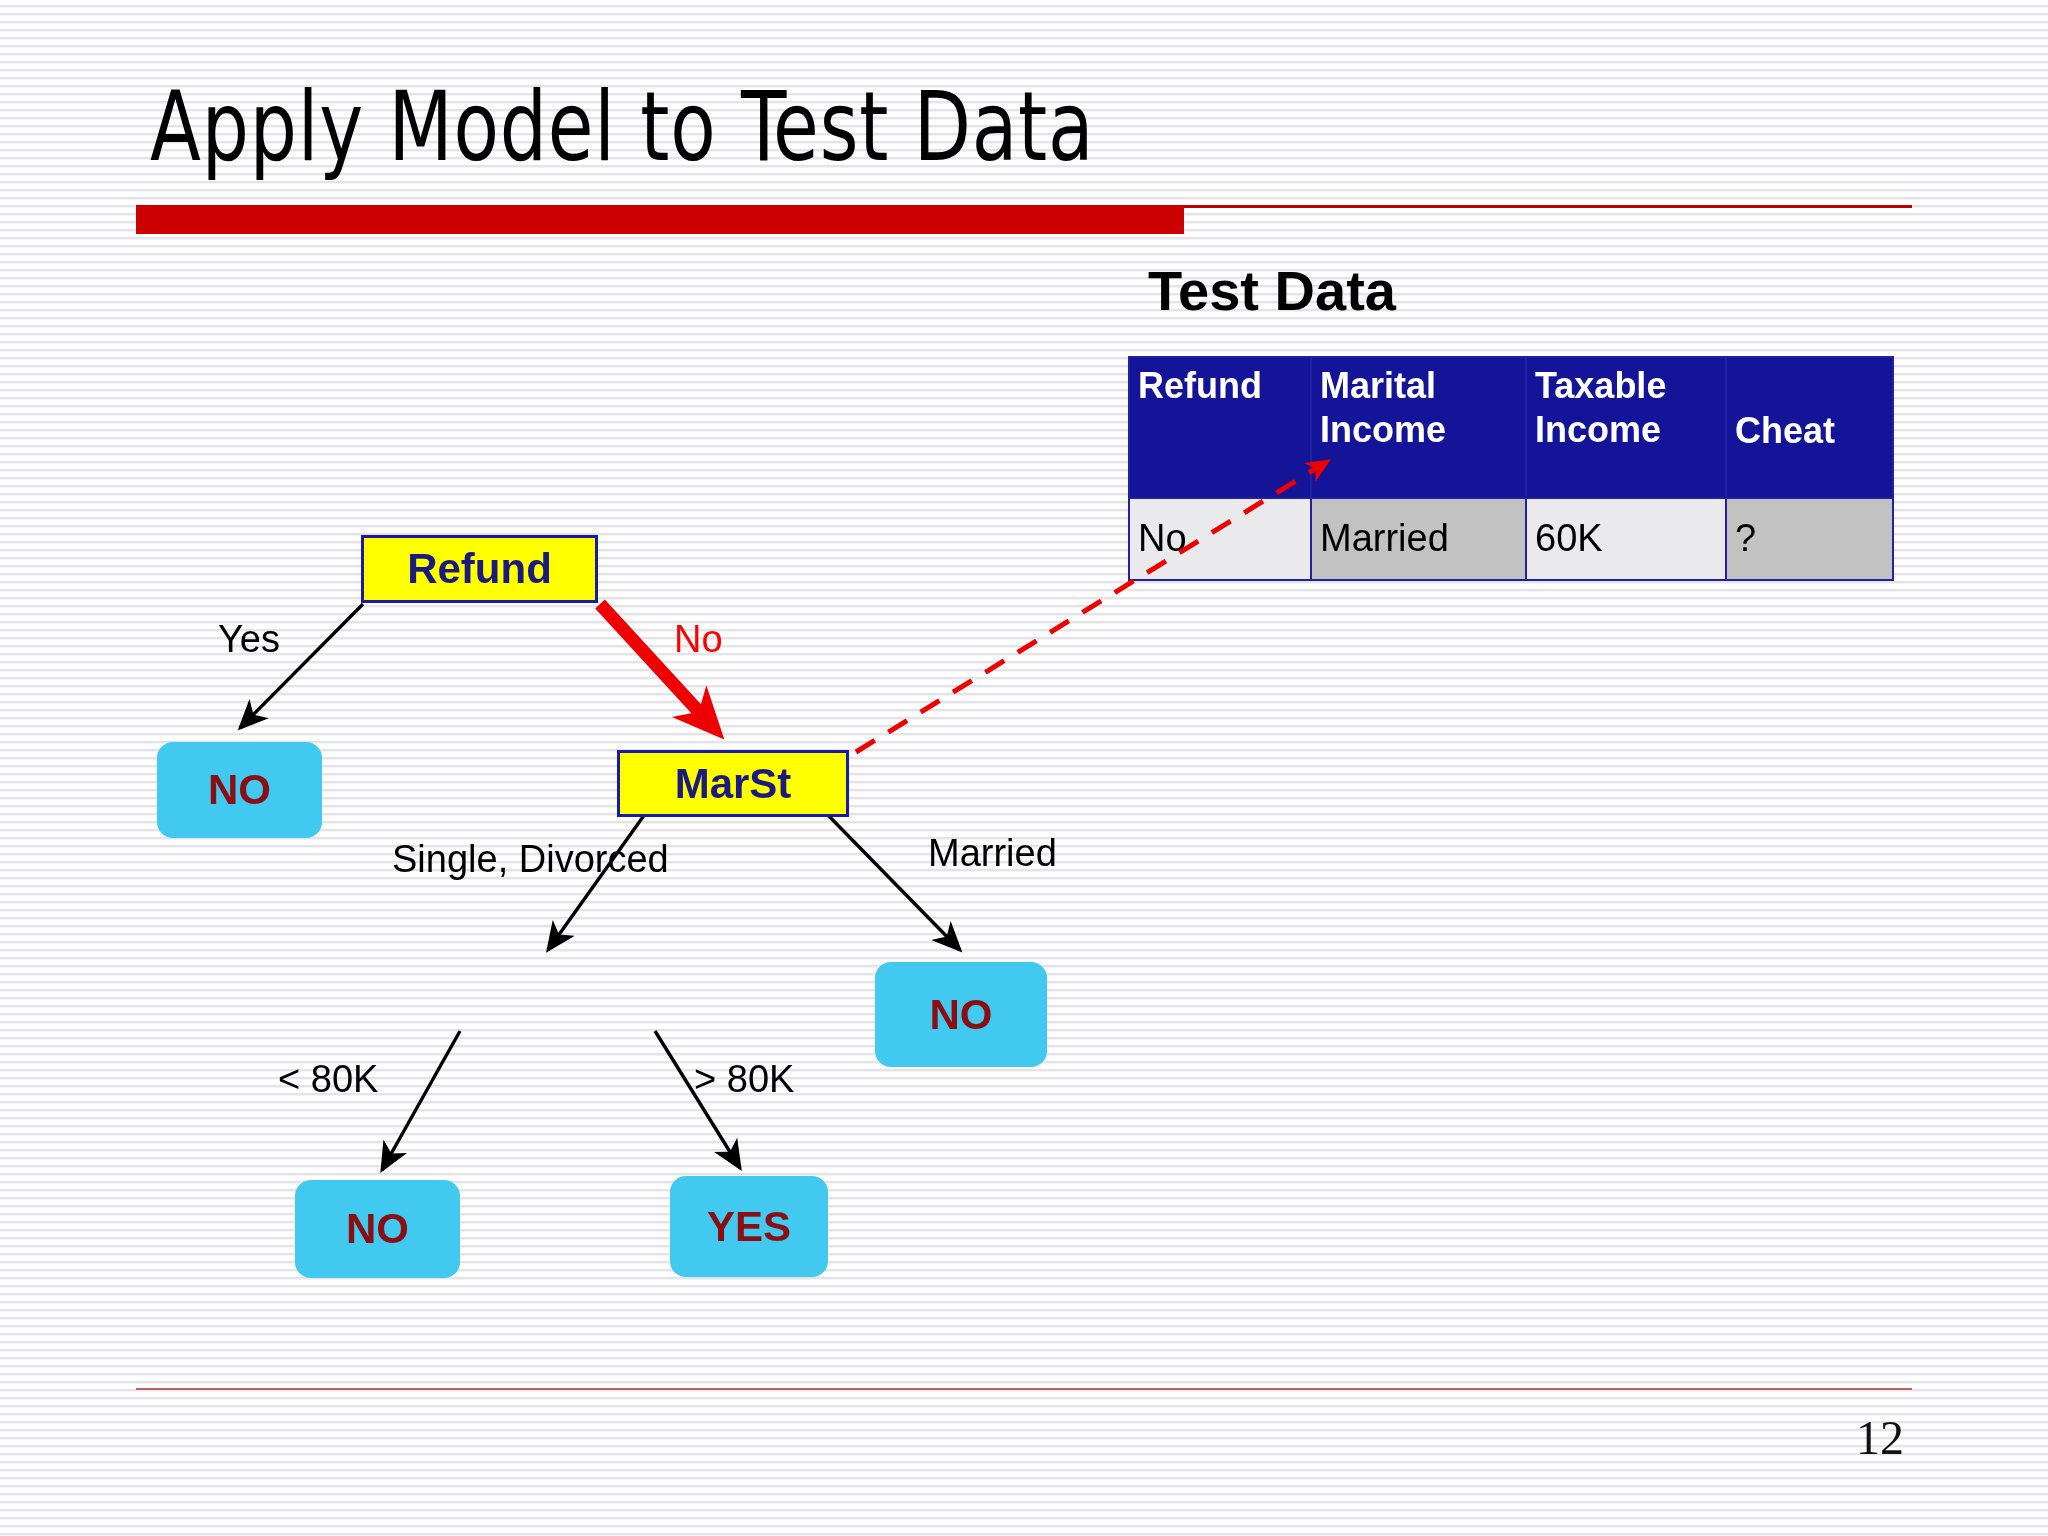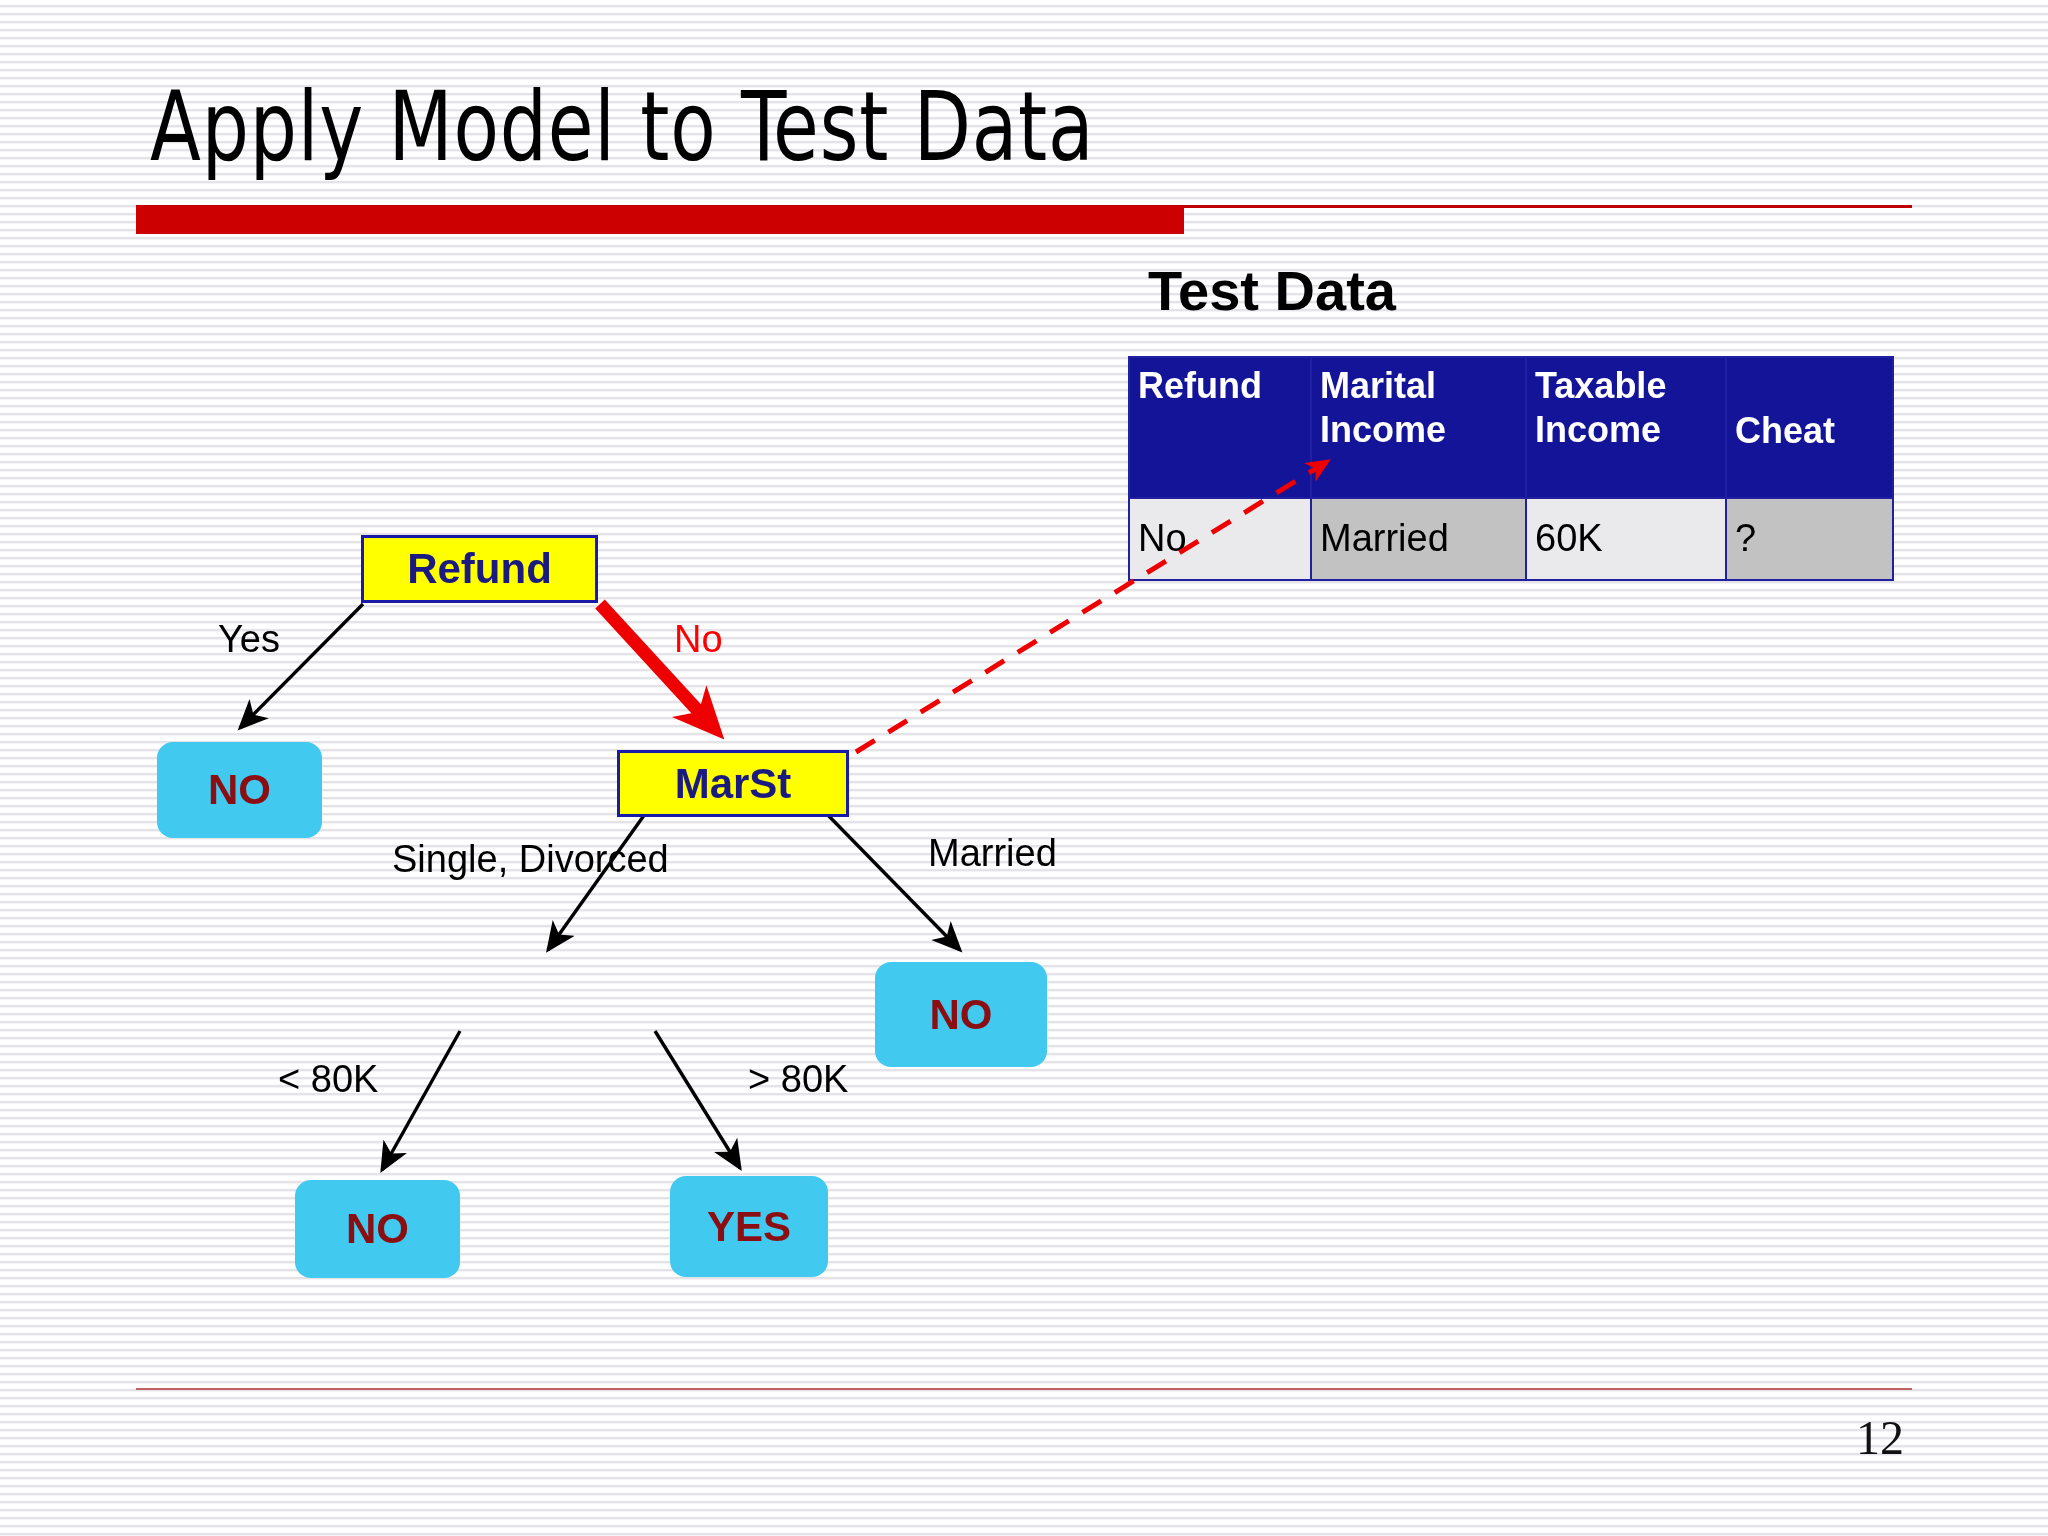--- a/index.html
+++ b/index.html
@@ -190,21 +190,21 @@
   #leaf-no-2   { left: 875px; top: 962px; width: 172px; height: 105px; }
   #leaf-no-3   { left: 295px; top: 1180px; width: 165px; height: 98px; }
   #leaf-yes    { left: 670px; top: 1176px; width: 158px; height: 101px; }
 
   
   #lbl-yes            { left: 218px; top: 618px; }
   #lbl-no             { left: 674px; top: 618px; }
   #lbl-single-divorced{ left: 392px; top: 838px; }
   #lbl-married        { left: 928px; top: 832px; }
   #lbl-lt80k          { left: 278px; top: 1058px; }
-  #lbl-gt80k          { left: 748px; top: 1058px; }
+  #lbl-gt80k          { left: 694px; top: 1058px; }
 </style>
 </head>
 <body>
 
 <div id="slide">
 
   <div id="title">Apply Model to Test Data</div>
   <div id="rule-thin"></div>
   <div id="rule-thick"></div>
 

